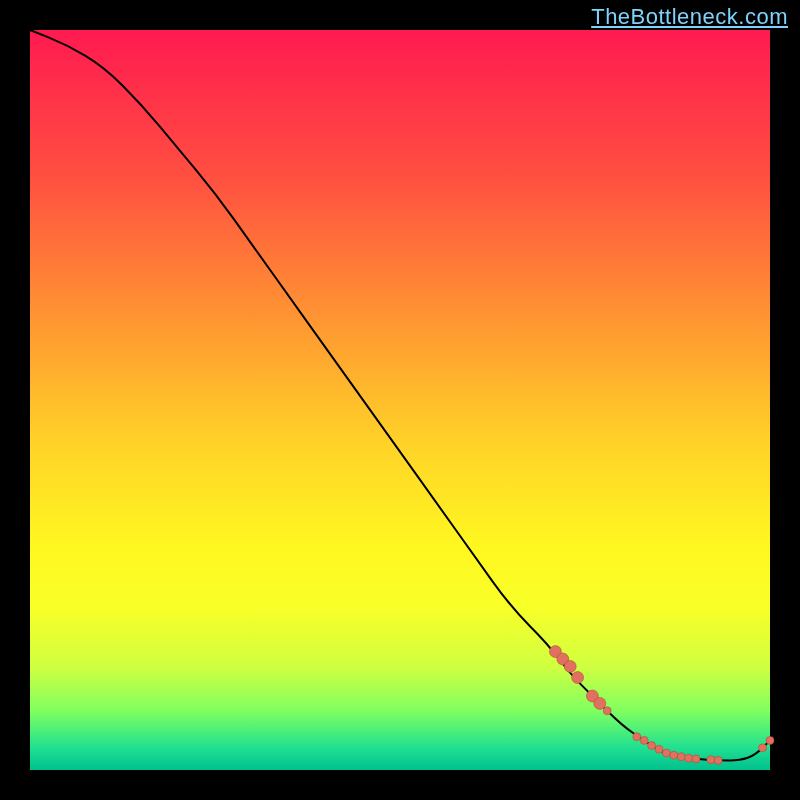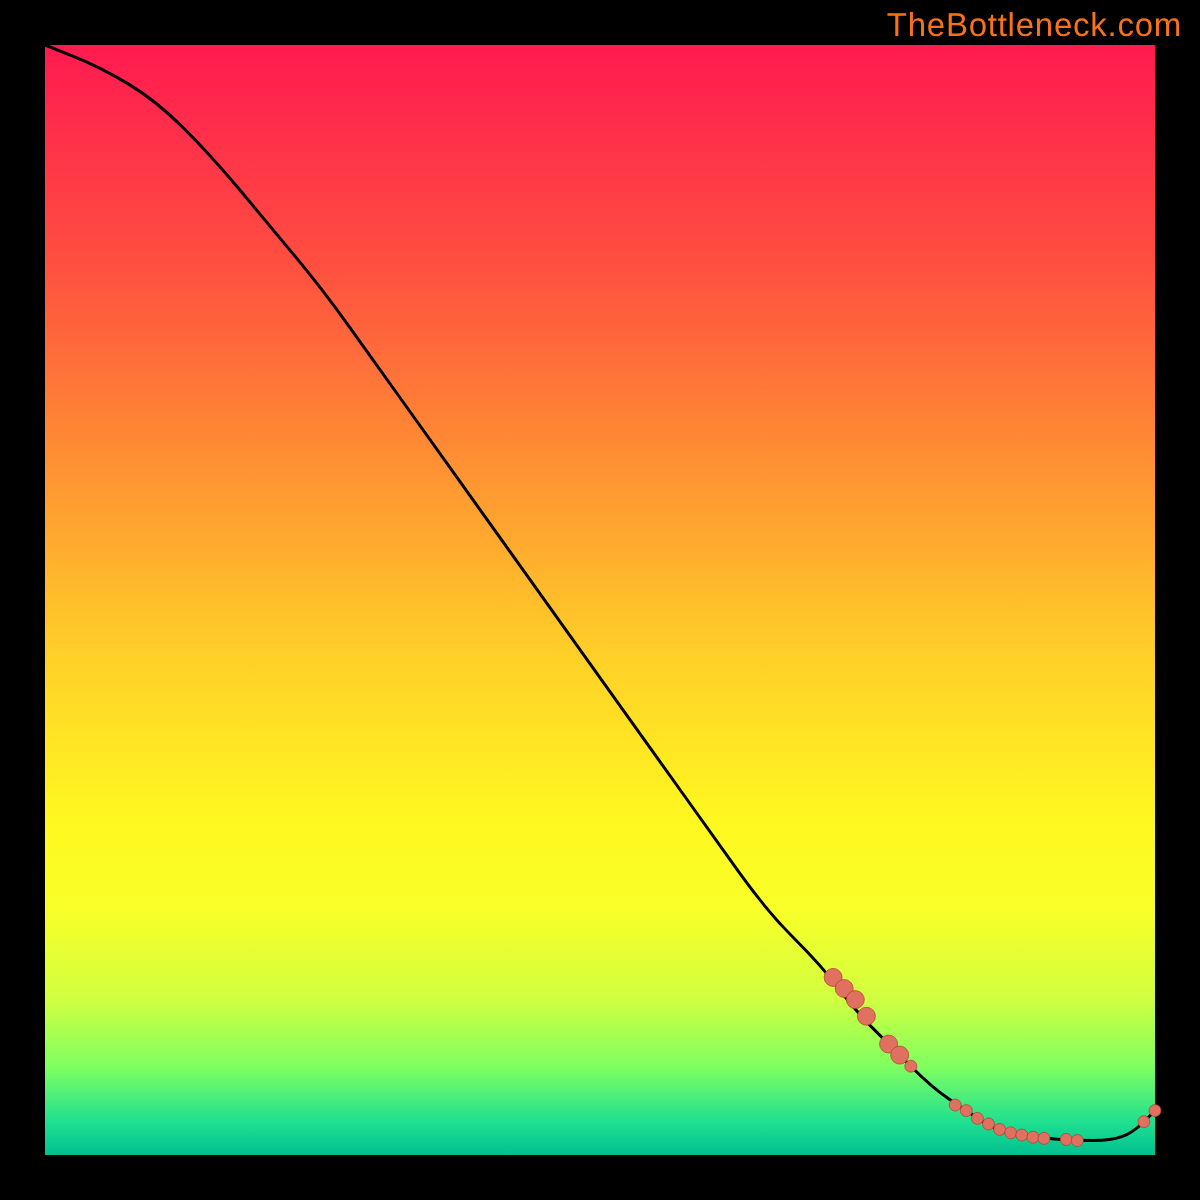--- a/index.html
+++ b/index.html
@@ -13,25 +13,26 @@
   .wrapper {
     position: relative;
     width: 800px;
     height: 800px;
     background: #000;
   }
   .watermark {
     position: absolute;
     top: 4px;
     right: 12px;
-    color: #f97316;
+    color: #7dd3fc;
     font-size: 22px;
     font-weight: 400;
     z-index: 10;
     letter-spacing: 0.5px;
+    text-decoration: underline;
   }
   .plot-frame {
     position: absolute;
     left: 30px;
     top: 30px;
     width: 740px;
     height: 740px;
     background: linear-gradient(
       to bottom,
       #ff1a50 0%,

